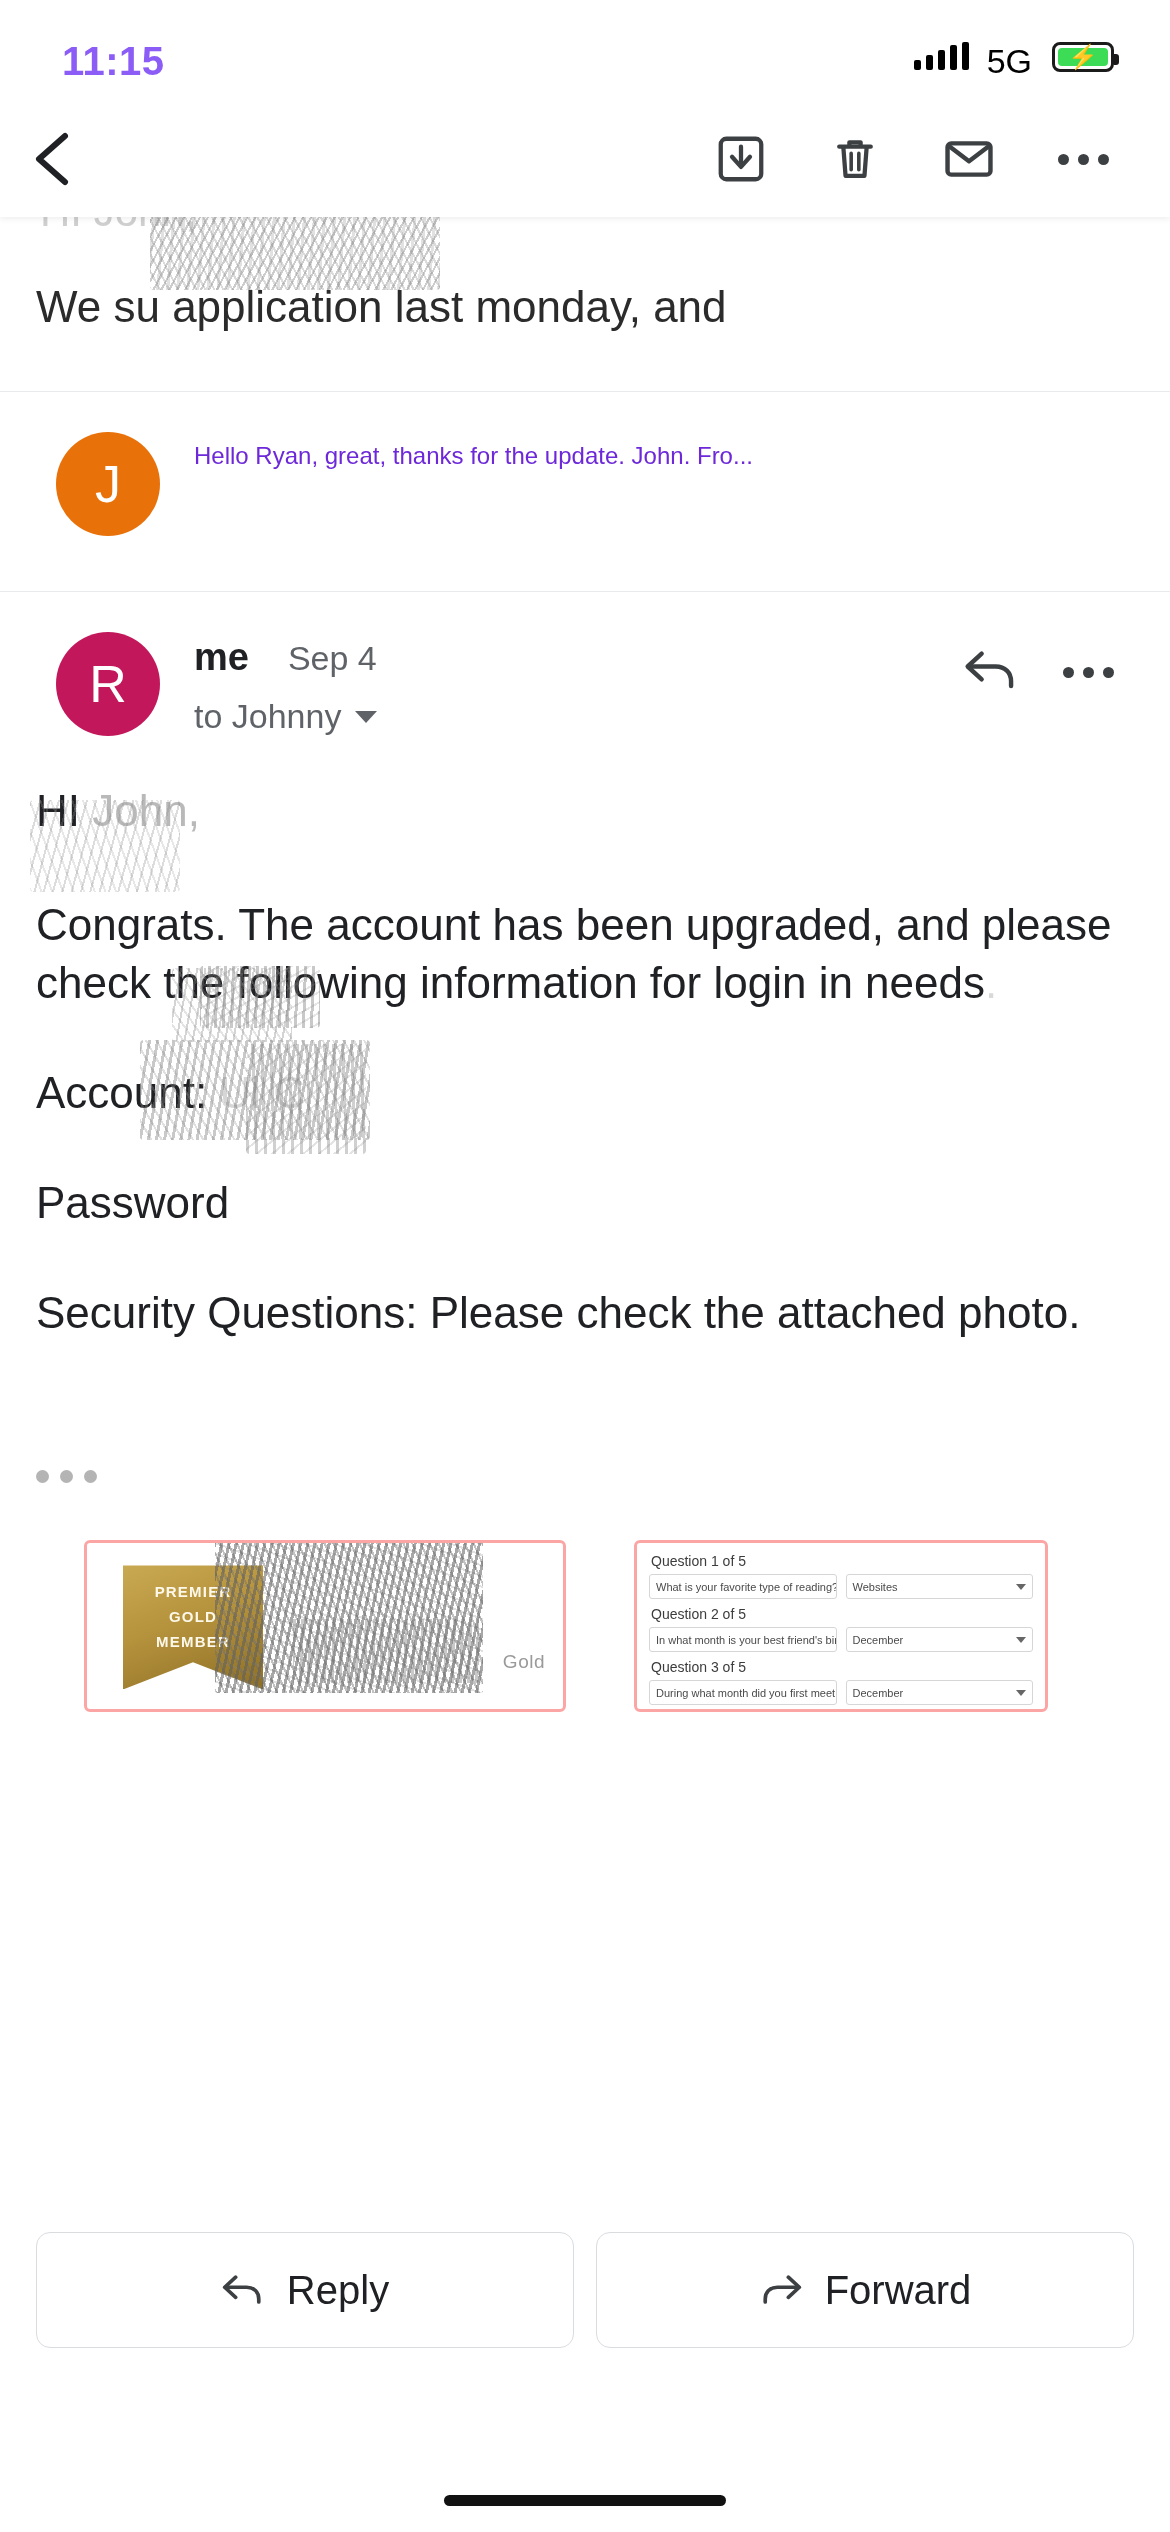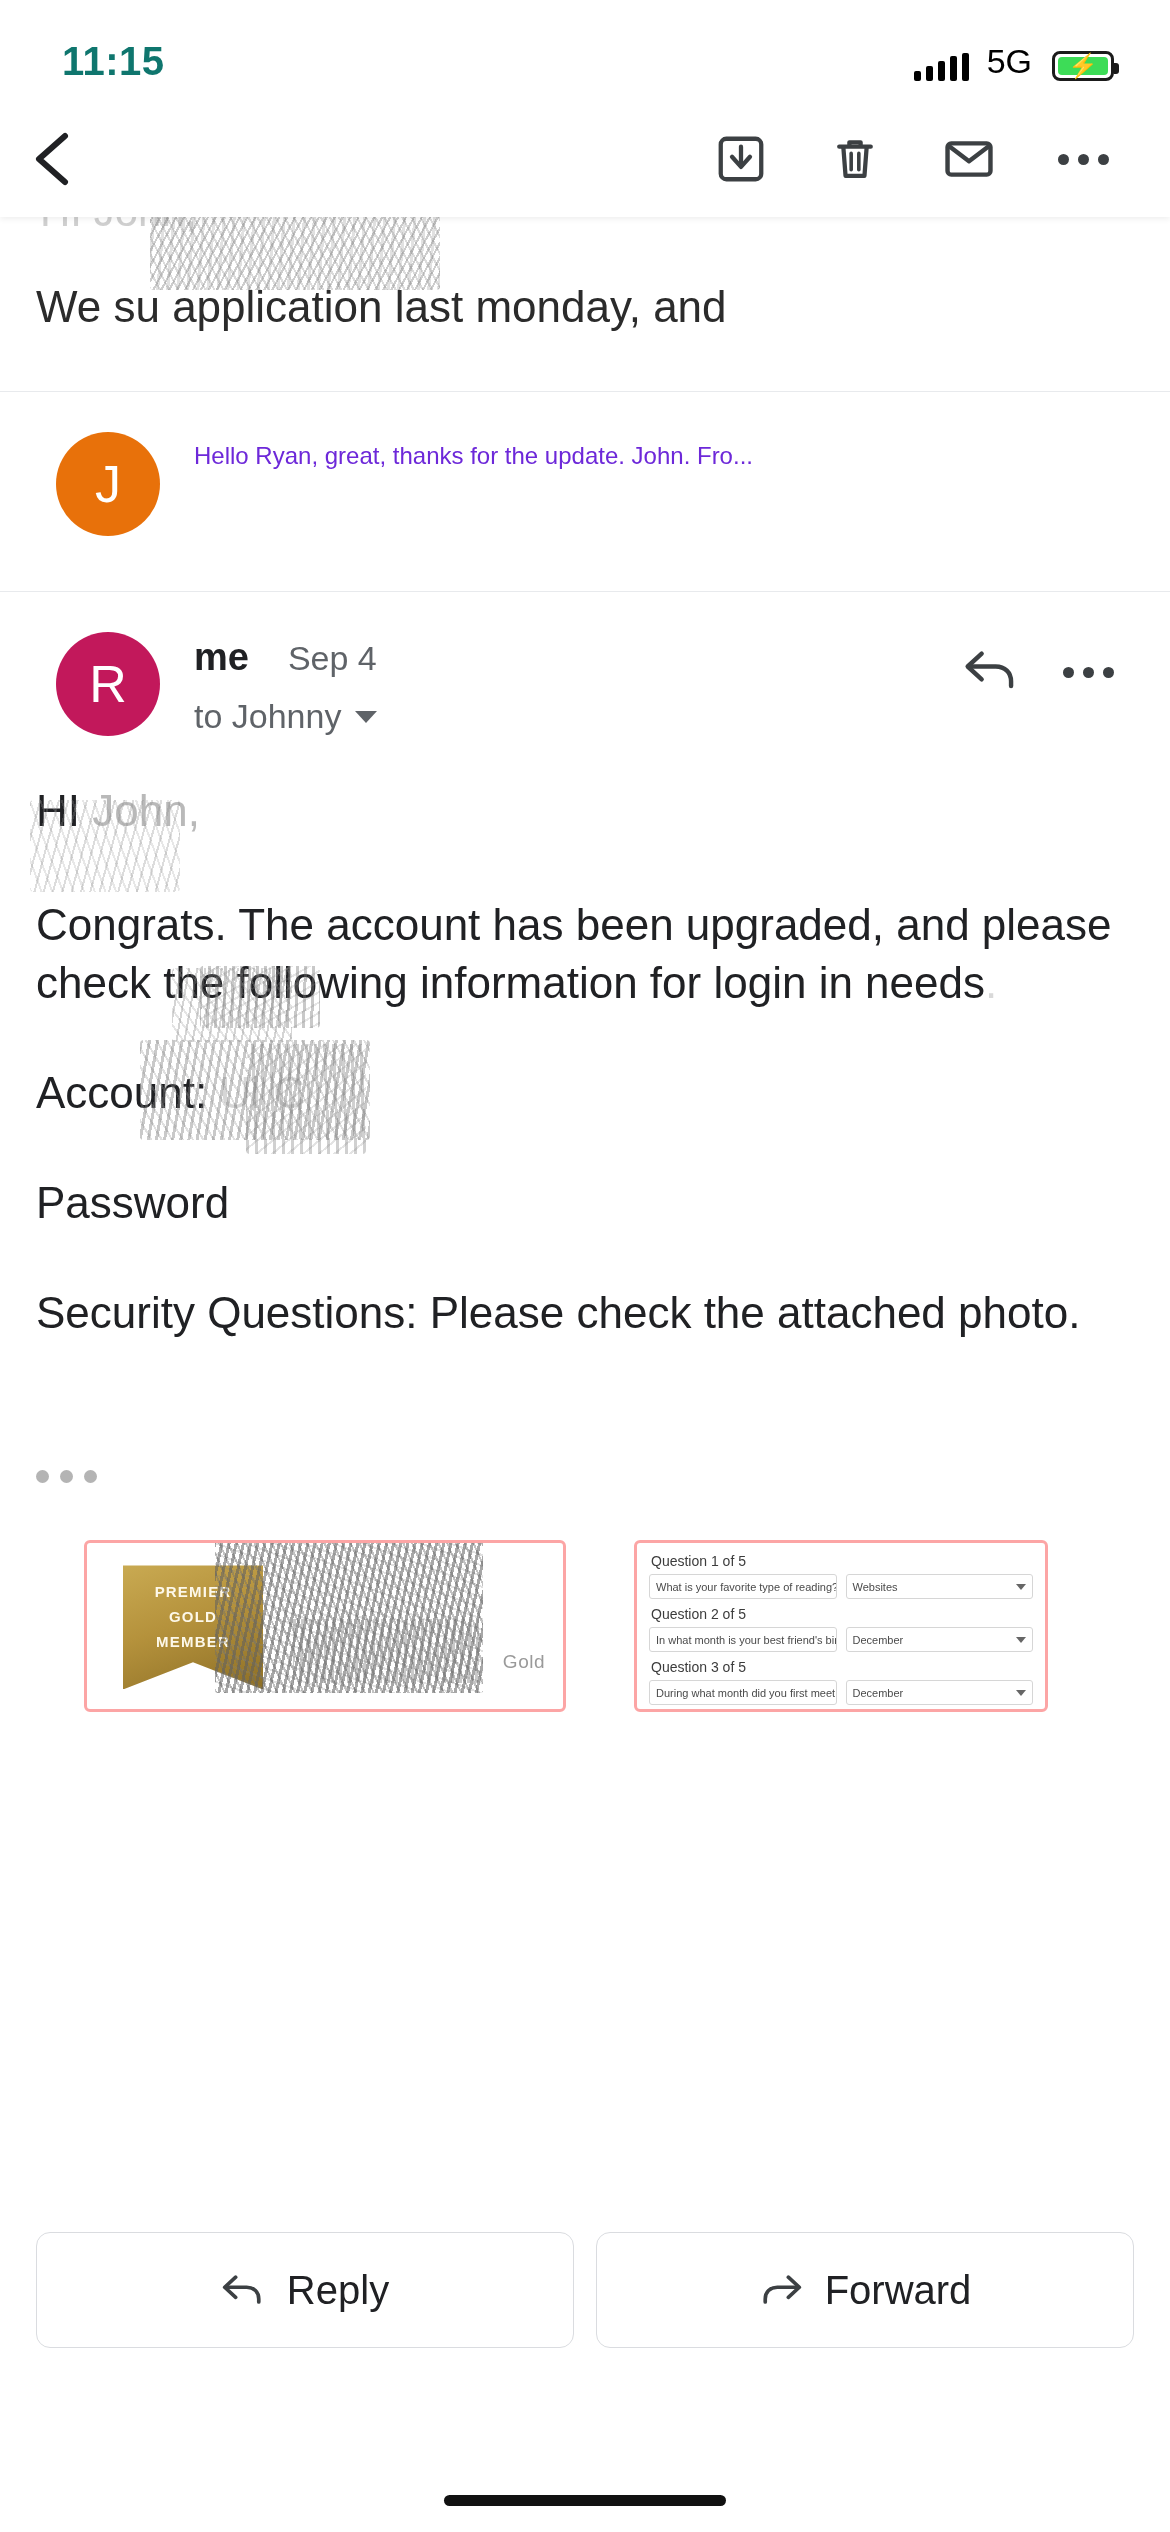--- a/index.html
+++ b/index.html
@@ -19,26 +19,26 @@
 
   
   .statusbar {
     position: absolute; top: 0; left: 0; right: 0; height: 108px;
     display: flex; align-items: center; justify-content: space-between;
     padding: 0 56px 0 62px;
     z-index: 40;
     background: #ffffff;
   }
   .status-time {
-    font-size: 40px; font-weight: 700; color: #0f766e;
+    font-size: 40px; font-weight: 700; color: #8b5cf6;
     letter-spacing: 0.5px;
     padding-top: 14px;
   }
   .status-right {
-    display: flex; align-items: flex-end; gap: 12px;
+    display: flex; align-items: flex-start; gap: 12px;
     padding-top: 14px;
   }
   .signal-bars { display: flex; align-items: flex-end; gap: 5px; height: 28px; }
   .signal-bars i { display: block; width: 7px; background: #000; border-radius: 2px; }
   .signal-bars i:nth-child(1) { height: 10px; }
   .signal-bars i:nth-child(2) { height: 15px; }
   .signal-bars i:nth-child(3) { height: 20px; }
   .signal-bars i:nth-child(4) { height: 25px; }
   .signal-bars i:nth-child(5) { height: 28px; }
   .net-label { font-size: 34px; font-weight: 400; color: #000; margin-left: 6px; }

